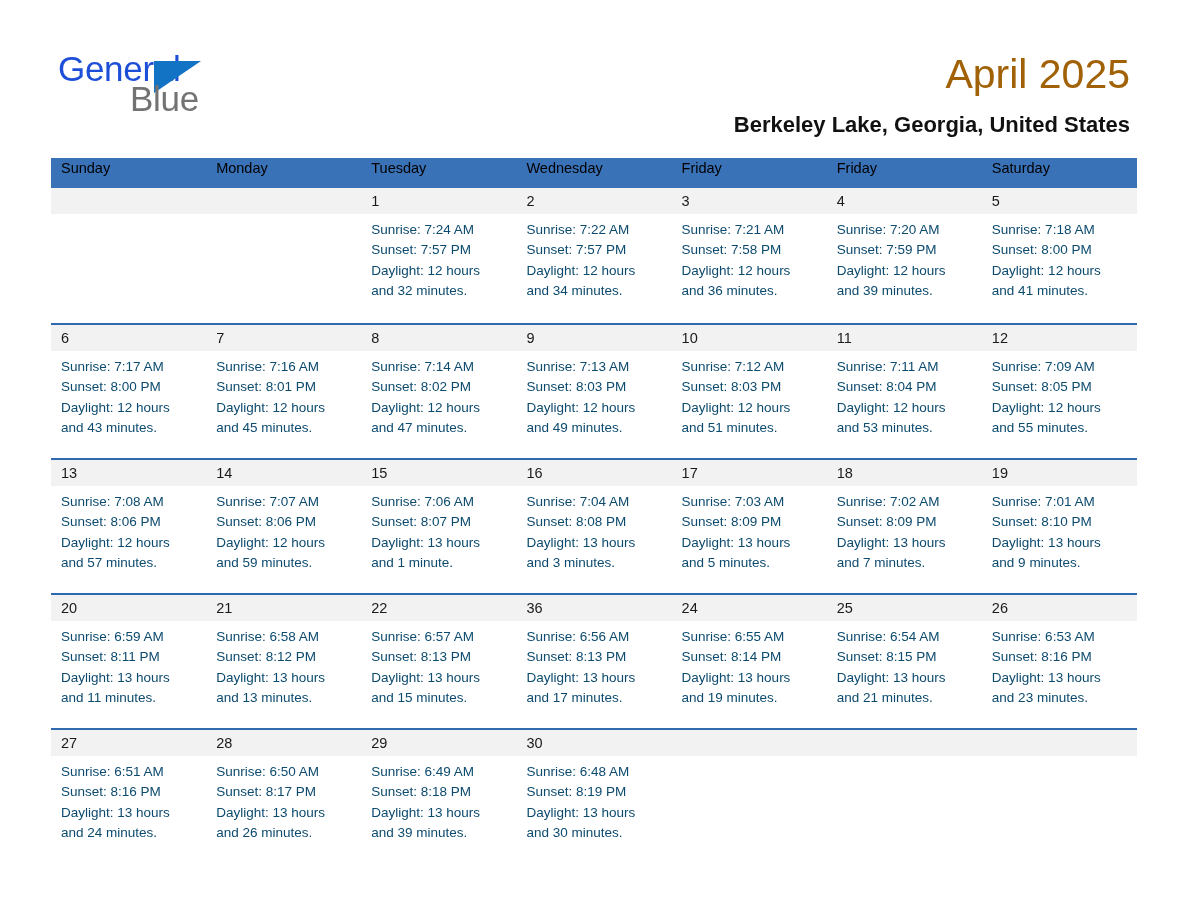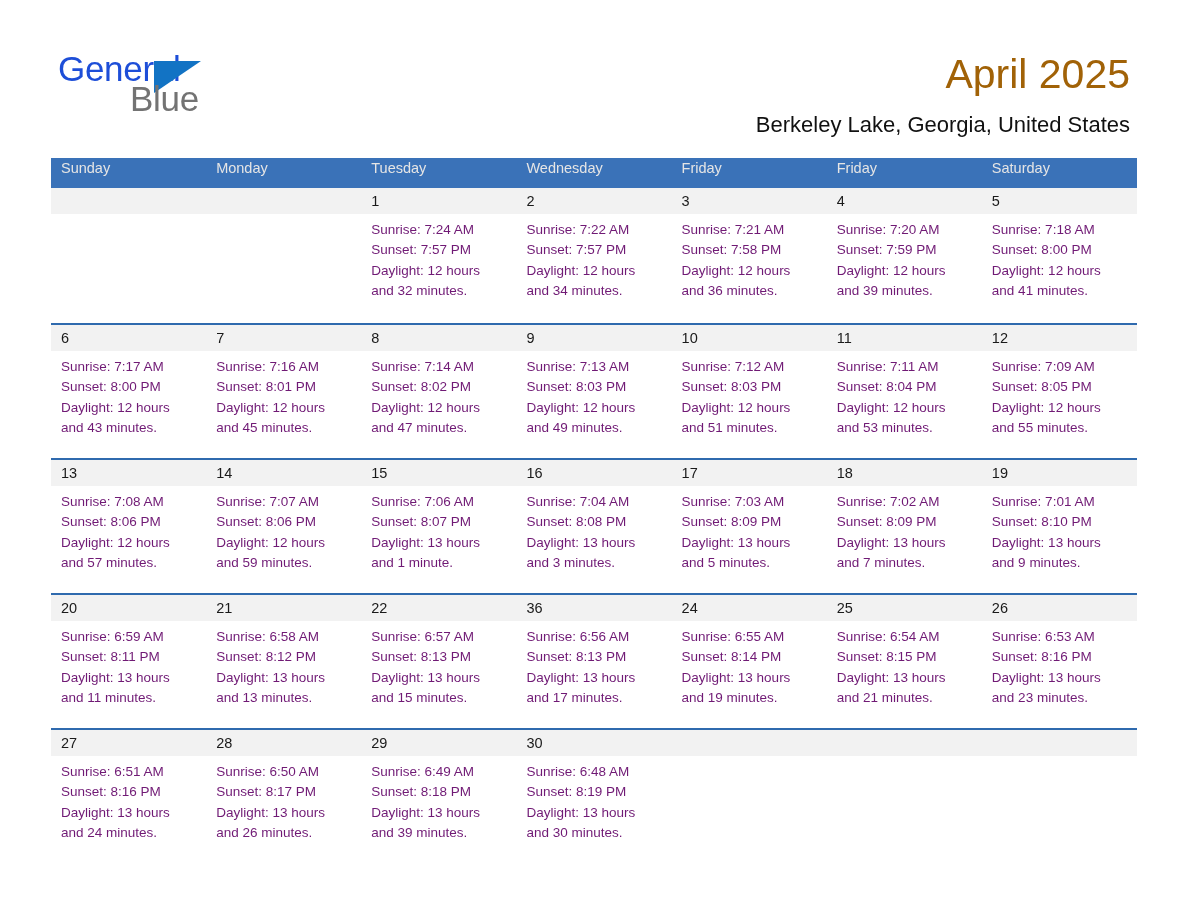--- a/index.html
+++ b/index.html
@@ -72,21 +72,21 @@
     font-weight: 400;
     color: #a16207;
     line-height: 48px;
     white-space: nowrap;
   }
   .subtitle {
     position: absolute;
     right: 58px;
     top: 112px;
     font-size: 22px;
-    font-weight: 400;
+    font-weight: 700;
     color: #111111;
     line-height: 26px;
     white-space: nowrap;
   }
 
   
   .calendar {
     position: absolute;
     left: 51px;
     top: 158px;
@@ -95,21 +95,21 @@
   .cal-head {
     display: flex;
     background: #3a72b8;
     height: 30px;
   }
   .cal-head .hcell {
     flex: 1 1 0;
     box-sizing: border-box;
     padding: 0 0 0 10px;
     font-size: 14.5px;
-    color: #e5e5e5;
+    color: #000000;
     line-height: 20px;
     white-space: nowrap;
     overflow: hidden;
   }
 
   .week {
     display: flex;
     border-top: 2px solid #2f6aae;
     height: 135px;
     box-sizing: border-box;
@@ -131,21 +131,21 @@
   }
   .daynum {
     font-size: 14.5px;
     color: #1a1a1a;
     line-height: 20px;
   }
   .dayinfo {
     padding: 6px 8px 0 10px;
     font-size: 13.5px;
     line-height: 20.3px;
-    color: #701a75;
+    color: #0c4a6e;
   }
   .dayinfo div {
     white-space: nowrap;
   }
   .empty .daynum-strip {
     background: #f2f2f2;
   }
 </style>
 </head>
 <body>

